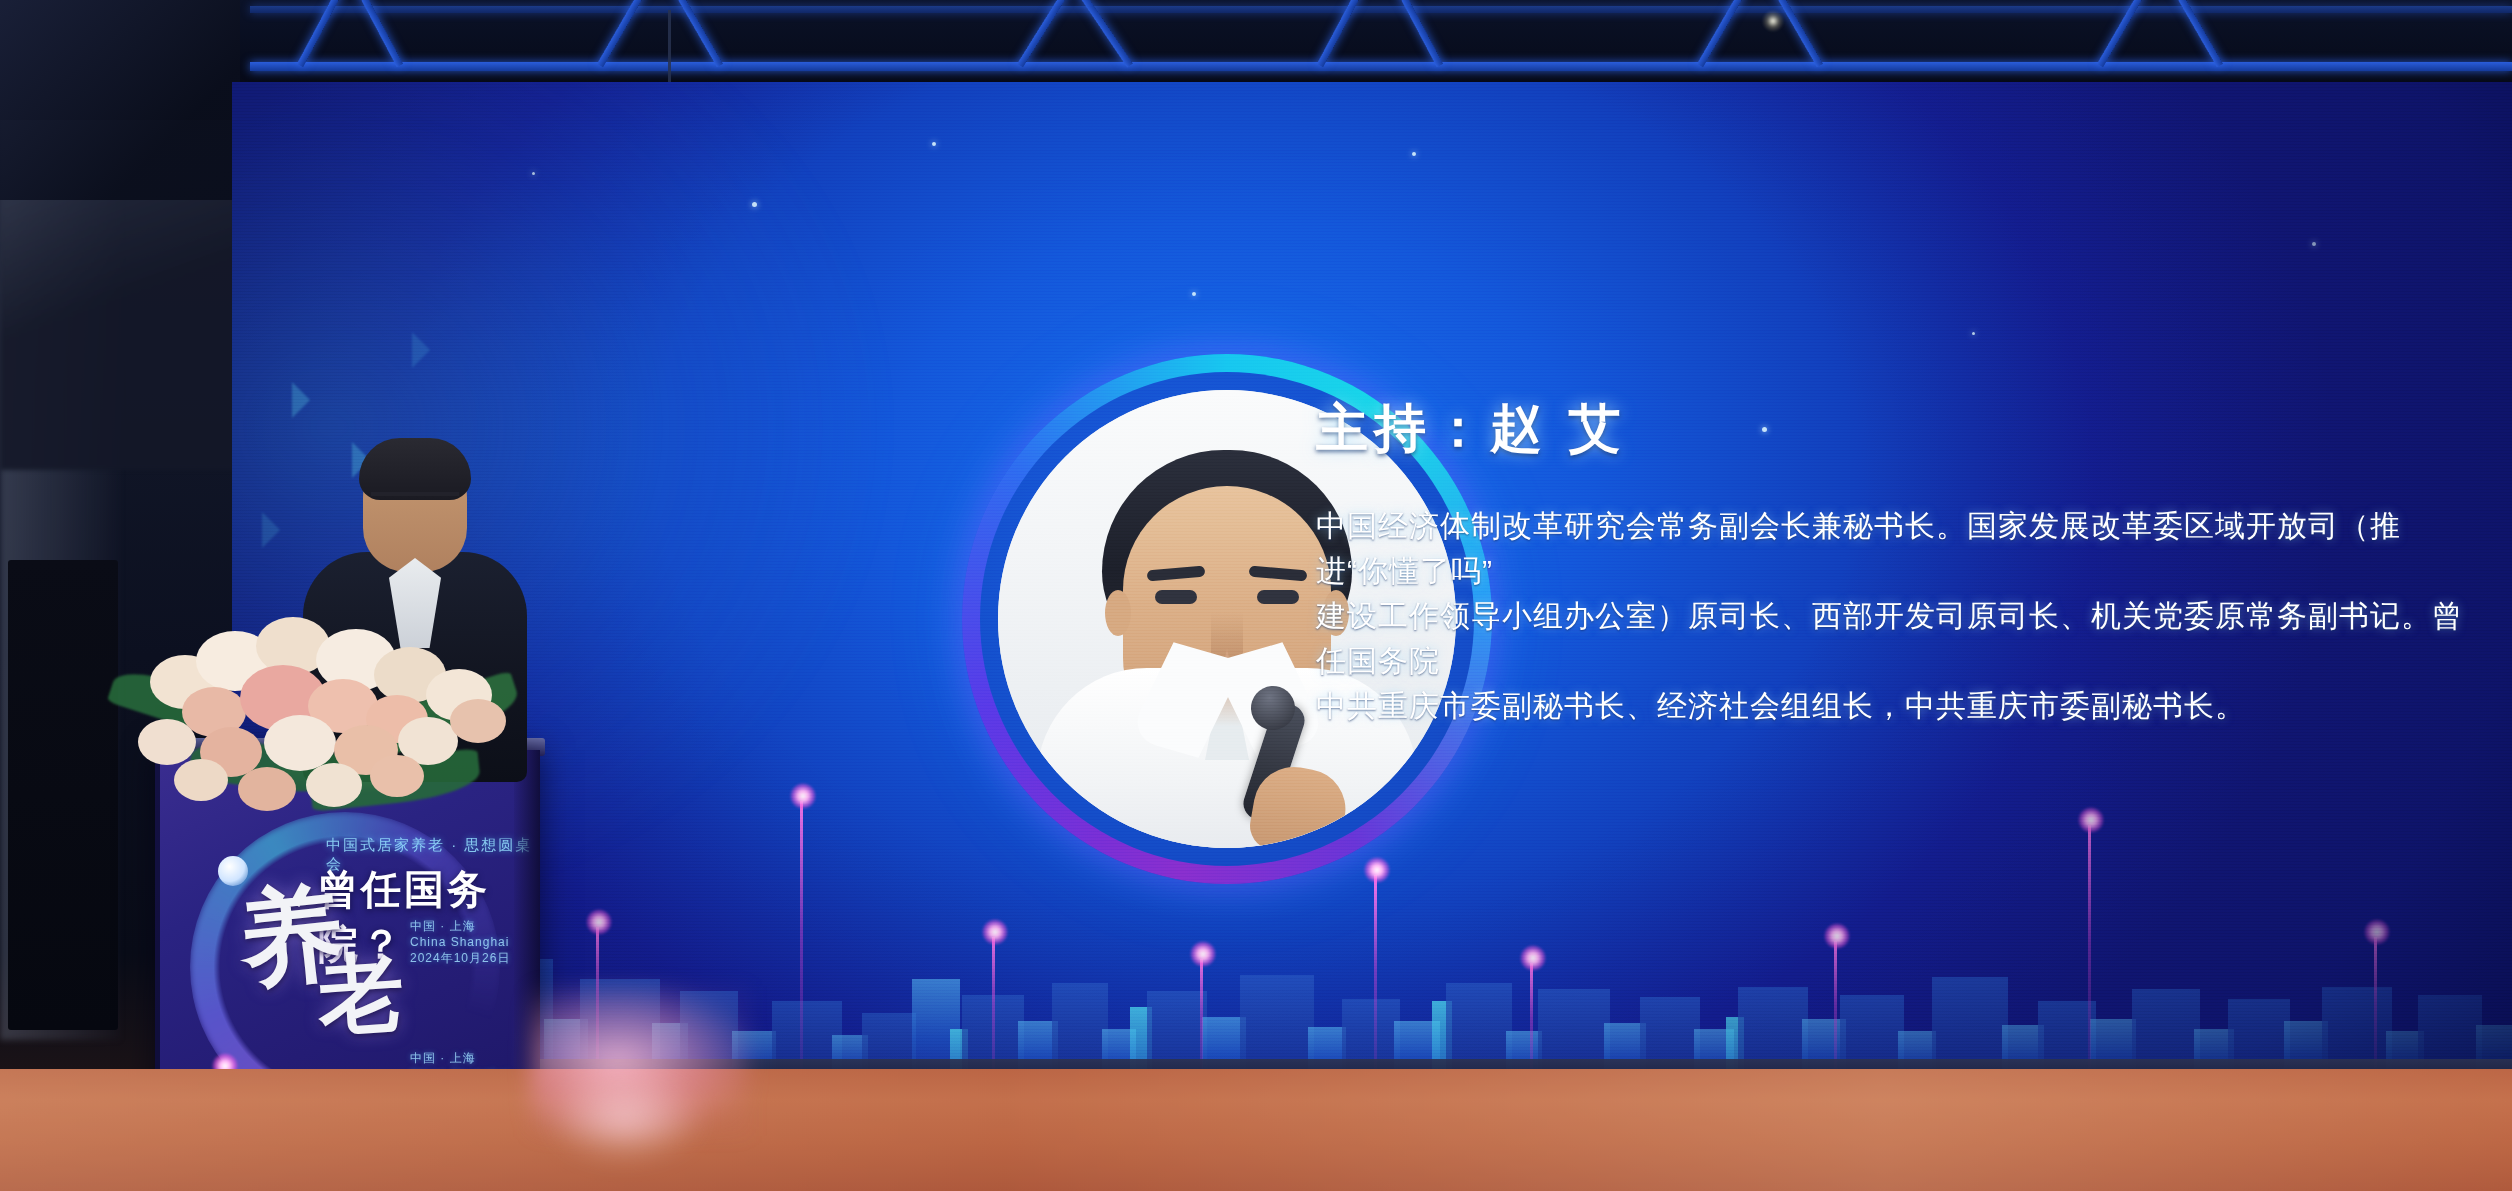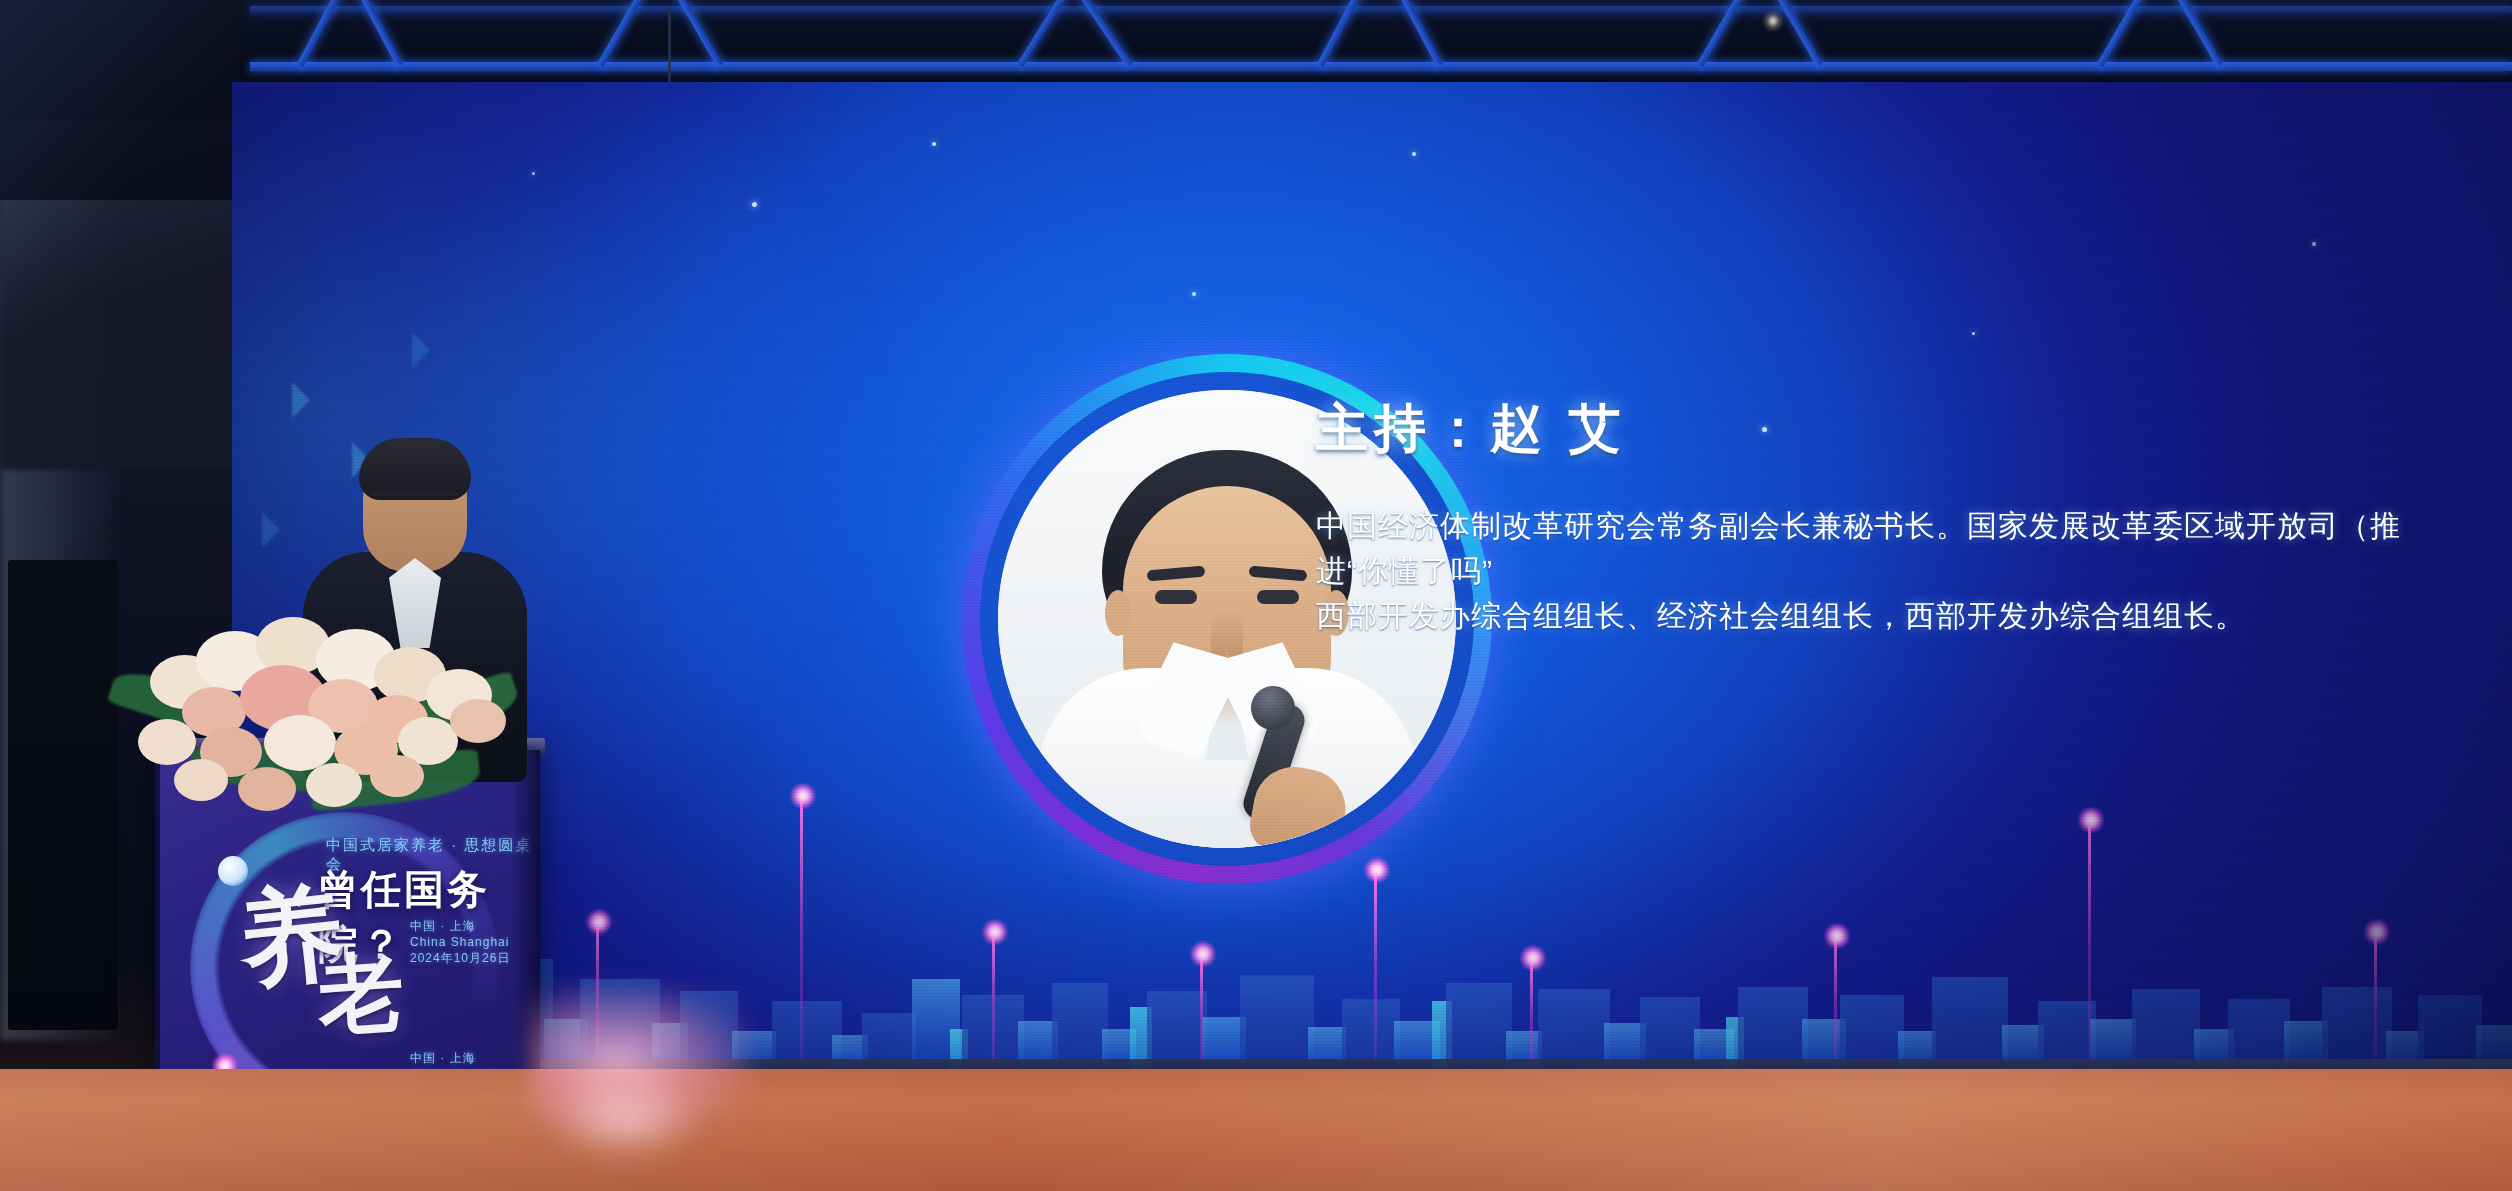--- a/index.html
+++ b/index.html
@@ -526,21 +526,22 @@
       <div class="ground-line"></div>
     </div>
 
     <div class="led-vignette"></div>
     <div class="led-scanlines"></div>
   </div>
 
   <div class="screen-text">
     <div class="screen-title">主持：赵 艾</div>
     <div class="screen-bio">中国经济体制改革研究会常务副会长兼秘书长。国家发展改革委区域开放司（推进“你懂了吗”</div>
-    <div class="screen-bio">西部开发办综合组组长、经济社会组组长，西部开发办综合组组长。</div>
+    <div class="screen-bio">建设工作领导小组办公室）原司长、西部开发司原司长、机关党委原常务副书记。曾任国务院</div>
+    <div class="screen-bio">中共重庆市委副秘书长、经济社会组组长，中共重庆市委副秘书长。</div>
   </div>
 
   <div class="podium-top"></div>
   <div class="podium">
     <div class="podium-glowring"></div>
     <div class="podium-moon"></div>
 
     <div class="podium-sub">中国式居家养老 · 思想圆桌会</div>
     <div class="podium-q">曾任国务院？</div>
 

